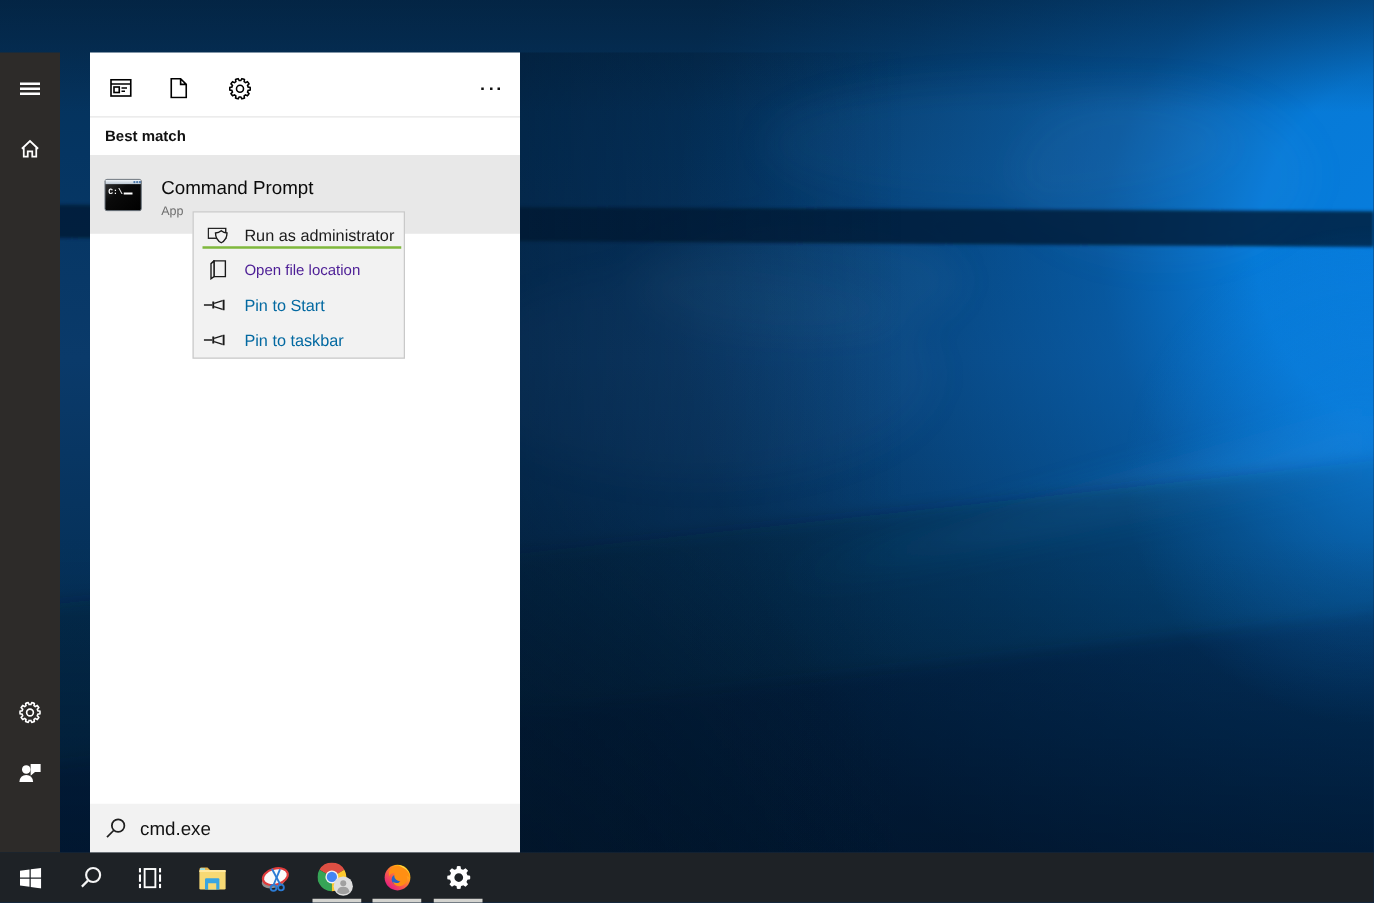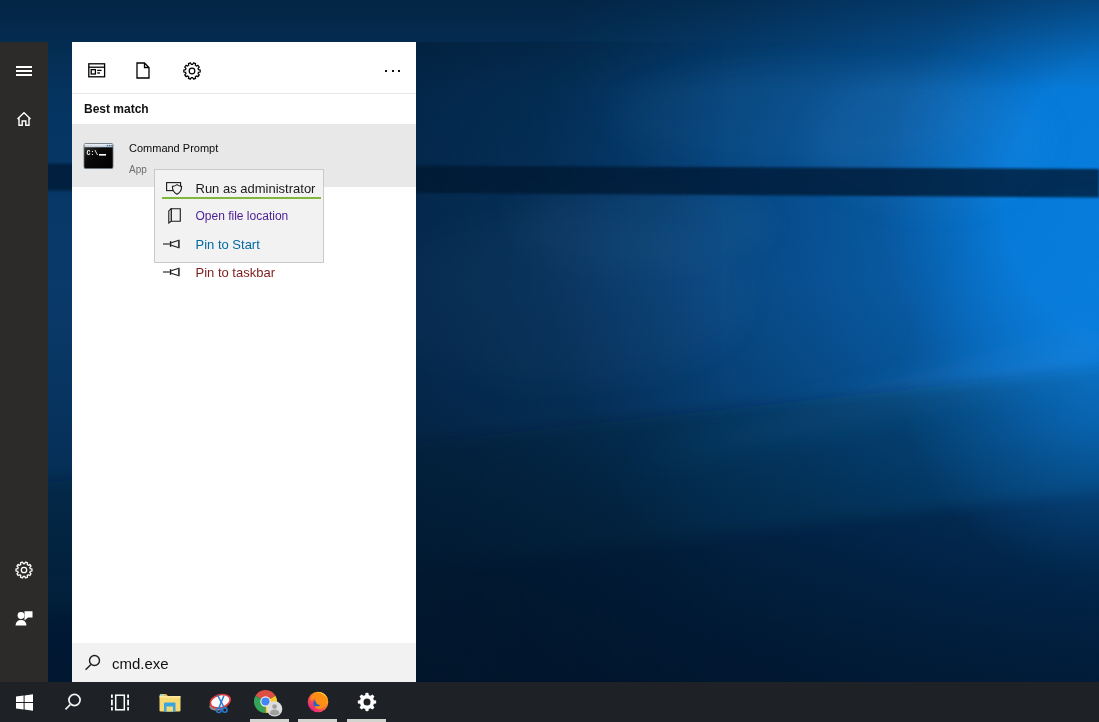--- a/index.html
+++ b/index.html
@@ -160,33 +160,33 @@
     </defs>
     <rect x="1" y="1.5" width="29" height="25" rx="1.5" fill="url(#cmdbody)" stroke="#6a737c" stroke-width="0.8"></rect>
     <rect x="1.4" y="1.9" width="28.2" height="3.4" fill="url(#cmdtb)"></rect>
     <circle cx="24.5" cy="3.6" r="0.9" fill="#4a76a8"></circle>
     <circle cx="26.7" cy="3.6" r="0.9" fill="#4a76a8"></circle>
     <circle cx="28.9" cy="3.6" r="0.9" fill="#4a76a8"></circle>
     <text x="3.5" y="13" font-family="Liberation Mono,monospace" font-size="6.5" font-weight="bold" fill="#fff">C:\</text>
     <rect x="16" y="12" width="7" height="1.6" fill="#fff"></rect>
   </svg>
 
-  <div class="abs" style="left:57px;top:100px;font-size:11px;color:#0a0a0a">Command Prompt</div>
+  <div class="abs" style="left:57px;top:100px;font-size:15px;color:#0a0a0a">Command Prompt</div>
   <div class="abs" style="left:57px;top:122px;font-size:10px;color:#6e6e6e">App</div>
 
   <div class="abs" style="left:0;top:601px;width:344px;height:39px;background:#f2f2f2;">
     <svg class="abs" style="left:12px;top:10px" width="18" height="18" viewBox="0 0 18 18">
       <circle cx="10.5" cy="7.5" r="5" fill="none" stroke="#1f1f1f" stroke-width="1.4"></circle>
       <line x1="6.9" y1="11.4" x2="1.6" y2="16.7" stroke="#1f1f1f" stroke-width="1.4"></line>
     </svg>
     <div class="abs" style="left:40px;top:12px;font-size:15px;color:#111">cmd.exe</div>
   </div>
 </div>
 
-<div class="abs" style="left:153.5px;top:169px;width:170px;height:94px;background:#f2f2f2;border:1px solid #c9c9c9;box-sizing:border-box;">
+<div class="abs" style="left:153.5px;top:169px;width:170px;height:118px;background:#f2f2f2;border:1px solid #c9c9c9;box-sizing:border-box;">
 
   <svg class="abs" style="left:11px;top:12px" width="18" height="14" viewBox="0 0 18 14">
     <rect x="0.6" y="0.6" width="14" height="8" fill="none" stroke="#1a1a1a" stroke-width="1.1"></rect>
     <path d="M11 2.6 Q13 4.2 15.6 4.4 Q15.6 9.8 11 12.2 Q6.4 9.8 6.4 4.4 Q9 4.2 11 2.6 Z" fill="#f2f2f2" stroke="#1a1a1a" stroke-width="1.1"></path>
   </svg>
   <div class="abs" style="left:41px;top:10.5px;font-size:13px;color:#1a1a1a">Run as administrator</div>
   <div class="abs" style="left:7px;top:26.5px;width:159px;height:2px;background:#7fb83d"></div>
 
   <svg class="abs" style="left:13px;top:38px" width="14" height="16" viewBox="0 0 14 16">
     <path d="M3.2 0.7 H12.3 V13.3 H3.2 Z" fill="none" stroke="#1a1a1a" stroke-width="1.1"></path>
@@ -207,21 +207,21 @@
 
   <svg class="abs" style="left:8px;top:96px" width="19" height="12" viewBox="0 0 19 12">
     <g stroke="#1a1a1a" fill="none" stroke-width="1.1">
       <line x1="0" y1="6" x2="6.8" y2="6"></line>
       <line x1="7.6" y1="3.2" x2="7.6" y2="8.8" stroke-width="1.5"></line>
       <line x1="8.3" y1="4.7" x2="15.1" y2="2.5"></line>
       <line x1="8.3" y1="7.3" x2="15.1" y2="9.5"></line>
       <line x1="15.9" y1="1.8" x2="15.9" y2="10.2" stroke-width="1.5"></line>
     </g>
   </svg>
-  <div class="abs" style="left:41px;top:94.5px;font-size:13px;color:#7f1d1d">Pin to taskbar</div>
+  <div class="abs" style="left:41px;top:94.5px;font-size:13px;color:#0369a1">Pin to taskbar</div>
 </div>
 
 <div class="abs" style="left:0;top:682px;width:1099px;height:40px;background:#1e2226;">
 
   <svg class="abs" style="left:16px;top:12px" width="17" height="17" viewBox="0 0 17 17">
     <g fill="#fff">
       <polygon points="0,2.6 7.6,1.6 7.6,8 0,8"></polygon>
       <polygon points="8.6,1.45 17,0.3 17,8 8.6,8"></polygon>
       <polygon points="0,9 7.6,9 7.6,15.4 0,14.4"></polygon>
       <polygon points="8.6,9 17,9 17,16.7 8.6,15.55"></polygon>

